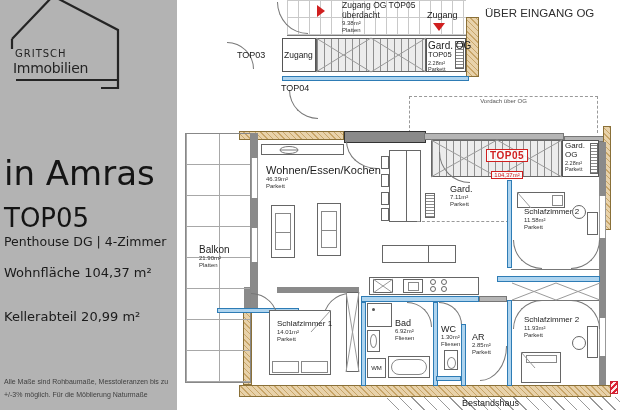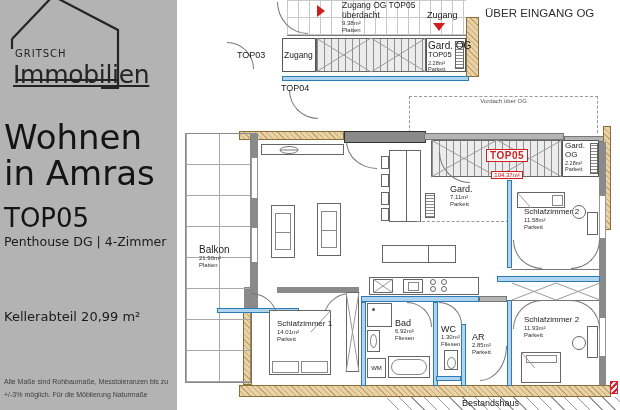--- a/index.html
+++ b/index.html
@@ -3,21 +3,21 @@
 <meta charset="utf-8">
 <style>
   html,body{margin:0;padding:0;background:#fff;}
   #stage{position:relative;width:620px;height:410px;overflow:hidden;background:#fff;
          font-family:"Liberation Sans",sans-serif;color:#222;}
   
   #sidebar{position:absolute;left:0;top:0;width:177px;height:410px;background:#b3b3b3;
            overflow:hidden;font-family:"DejaVu Sans",sans-serif;color:#1b1b1b;}
   .logo-wrap{position:absolute;left:6px;top:0;width:120px;height:96px;}
   .logo-text1{position:absolute;left:9px;top:48px;font-size:10px;letter-spacing:1px;color:#242424;}
-  .logo-text2{position:absolute;left:7px;top:60px;font-size:25px;letter-spacing:-.3px;color:#242424;text-decoration:underline;}
+  .logo-text2{position:absolute;left:7px;top:60px;font-size:14px;letter-spacing:-.3px;color:#242424;}
   .sb-title{position:absolute;left:4px;font-size:34px;line-height:35px;color:#141414;white-space:nowrap;}
   .sb-unit{position:absolute;left:4px;top:203px;font-size:26px;color:#141414;}
   .sb-sub{position:absolute;left:4px;top:234px;font-size:12.5px;white-space:nowrap;}
   .sb-fact{position:absolute;left:4px;font-size:13px;white-space:nowrap;}
   .sb-disc{position:absolute;left:4px;font-family:"Liberation Sans",sans-serif;
            font-size:7px;color:#3f3f3f;white-space:nowrap;}
   
   #plan{position:absolute;left:177px;top:0;width:443px;height:410px;background:#fff;}
   .a{position:absolute;}
   .wall{position:absolute;background:#8a8a8a;border:0;}
@@ -74,24 +74,24 @@
 <div id="stage">
 
   <div id="sidebar">
     <div class="logo-wrap">
       <svg width="120" height="96" viewBox="0 0 120 96">
         <path d="M47,-4 L6,39 M6,39 L6,49 M47,-4 L112,30 L112,88 L95,88 M10,80 L112,80" stroke="#242424" stroke-width="2.2" fill="none"></path>
       </svg>
       <div class="logo-text1">GRITSCH</div>
       <div class="logo-text2">Immobilien</div>
     </div>
-    <div class="sb-title" style="top:120px">Wohnen</div>
     <div class="sb-title" style="top:156px">in Amras</div>
     <div class="sb-unit">TOP05</div>
     <div class="sb-sub">Penthouse DG | 4-Zimmer</div>
+    <div class="sb-fact" style="top:265px">Wohnfläche 104,37 m²</div>
     <div class="sb-fact" style="top:309px">Kellerabteil 20,99 m²</div>
     <div class="sb-disc" style="top:378px">Alle Maße sind Rohbaumaße, Messtoleranzen bis zu</div>
     <div class="sb-disc" style="top:391px">+/-3% möglich. Für die Möblierung Naturmaße</div>
   </div>
 
   <div id="plan">
 
     <div class="gridP" style="left:110px;top:0;width:179px;height:35px"></div>
     <div class="arc-bl" style="left:100px;top:2px;width:30px;height:31px"></div>
     <div class="box" style="left:105px;top:38px;width:34px;height:34px"></div>
@@ -267,20 +267,25 @@
       <span class="m2">104,37m²</span>
     </div>
 
     <div class="rlabel" style="left:388px;top:142px">
       <div class="rname">Gard.</div>
       <div class="rname">OG</div>
       <div class="rsub" style="font-size:5.5px">2.28m²</div>
       <div class="rsub" style="font-size:5.5px">Parkett</div>
     </div>
 
+    <div class="rlabel" style="left:89px;top:164px">
+      <div class="rname lg">Wohnen/Essen/Kochen</div>
+      <div class="rsub">46.39m²</div>
+      <div class="rsub">Parkett</div>
+    </div>
 
     <div class="rlabel" style="left:22px;top:244px">
       <div class="rname md" style="font-size:10px">Balkon</div>
       <div class="rsub">21.90m²</div>
       <div class="rsub">Platten</div>
     </div>
 
     <div class="rlabel" style="left:273px;top:184px">
       <div class="rname md">Gard.</div>
       <div class="rsub">7.11m²</div>

